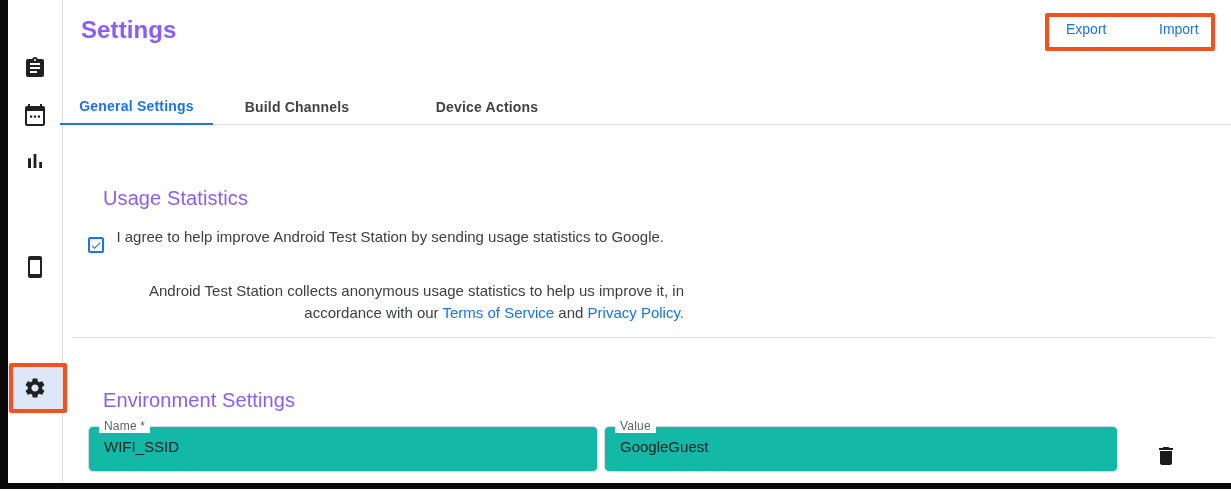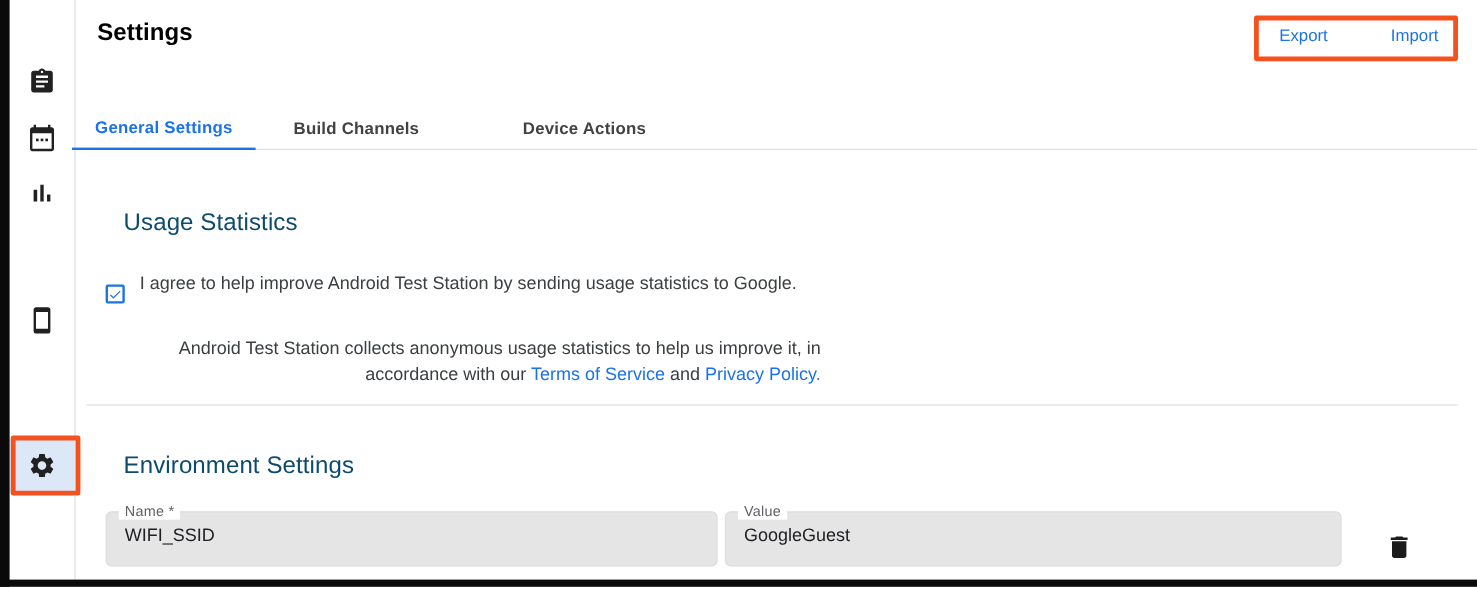--- a/index.html
+++ b/index.html
@@ -35,21 +35,21 @@
   .annotation {
     position: absolute; border: 4px solid #f4511e; border-radius: 2px;
     pointer-events: none; z-index: 20;
   }
   .annotation.gear-box   { left: 9px;  top: 363px; width: 58px;  height: 50px; }
   .annotation.export-box { left: 1045px; top: 13px; width: 170px; height: 38px; }
 
   
   .page-title {
     position: absolute; left: 81px; top: 16px;
-    font-size: 20px; color: #000000; letter-spacing: .1px;
+    font-size: 24px; color: #8b5cf6; letter-spacing: .1px;
   }
   .header-link {
     position: absolute; top: 21px; font-size: 14px; color: #1a73e8;
     text-decoration: none; cursor: pointer; font-weight: 400;
   }
   .header-link.export { left: 1066px; }
   .header-link.import { left: 1159px; }
 
   
   .tabs-rule { position: absolute; left: 64px; top: 124px; width: 1167px; height: 1px; background: #e0e0e0; }
@@ -60,21 +60,21 @@
     letter-spacing: .2px;
   }
   .tab.t0 { left: 60px;  width: 153px; }
   .tab.t1 { left: 213px; width: 168px; }
   .tab.t2 { left: 402px; width: 170px; }
   .tab.active { color: #1a73e8; border-bottom: 2px solid #1a73e8; z-index: 2; }
 
   
   .section-heading {
     position: absolute; left: 103px;
-    font-size: 20px; color: #0c4a6e; font-weight: 400; letter-spacing: .1px;
+    font-size: 20px; color: #8b5cf6; font-weight: 400; letter-spacing: .1px; margin-top: 12px;
   }
   .heading-usage { top: 175px; }
   .heading-env   { top: 377px; }
 
   .checkbox {
     position: absolute; left: 88px; top: 237px; width: 16px; height: 16px;
     border: 2px solid #1a73e8; border-radius: 2px; background: #fff;
     display: flex; align-items: center; justify-content: center; cursor: pointer;
   }
   .checkbox svg { width: 13px; height: 13px; fill: #1a73e8; }
@@ -85,21 +85,21 @@
   }
   .para.agree { top: 226px; }
   .para.note  { top: 280px; margin-left: 20px; }
   .para a { color: #1a73e8; text-decoration: none; cursor: pointer; }
 
   .divider { position: absolute; left: 72px; top: 337px; width: 1143px; height: 1px; background: #e0e0e0; }
 
   
   .field {
     position: absolute; top: 426px; height: 46px;
-    border: 1px solid #dadce0; border-radius: 5px; background: #e5e5e5;
+    border: 1px solid #dadce0; border-radius: 5px; background: #14b8a6;
   }
   .field.name  { left: 88px;  width: 510px; }
   .field.value { left: 604px; width: 514px; }
   .field .float-label {
     position: absolute; top: -8px; left: 10px; padding: 0 5px;
     background: #fff; font-size: 12px; color: #5f6368; letter-spacing: .2px;
   }
   .field input {
     position: absolute; left: 15px; top: 11px; width: calc(100% - 30px);
     border: none; outline: none; background: transparent;

